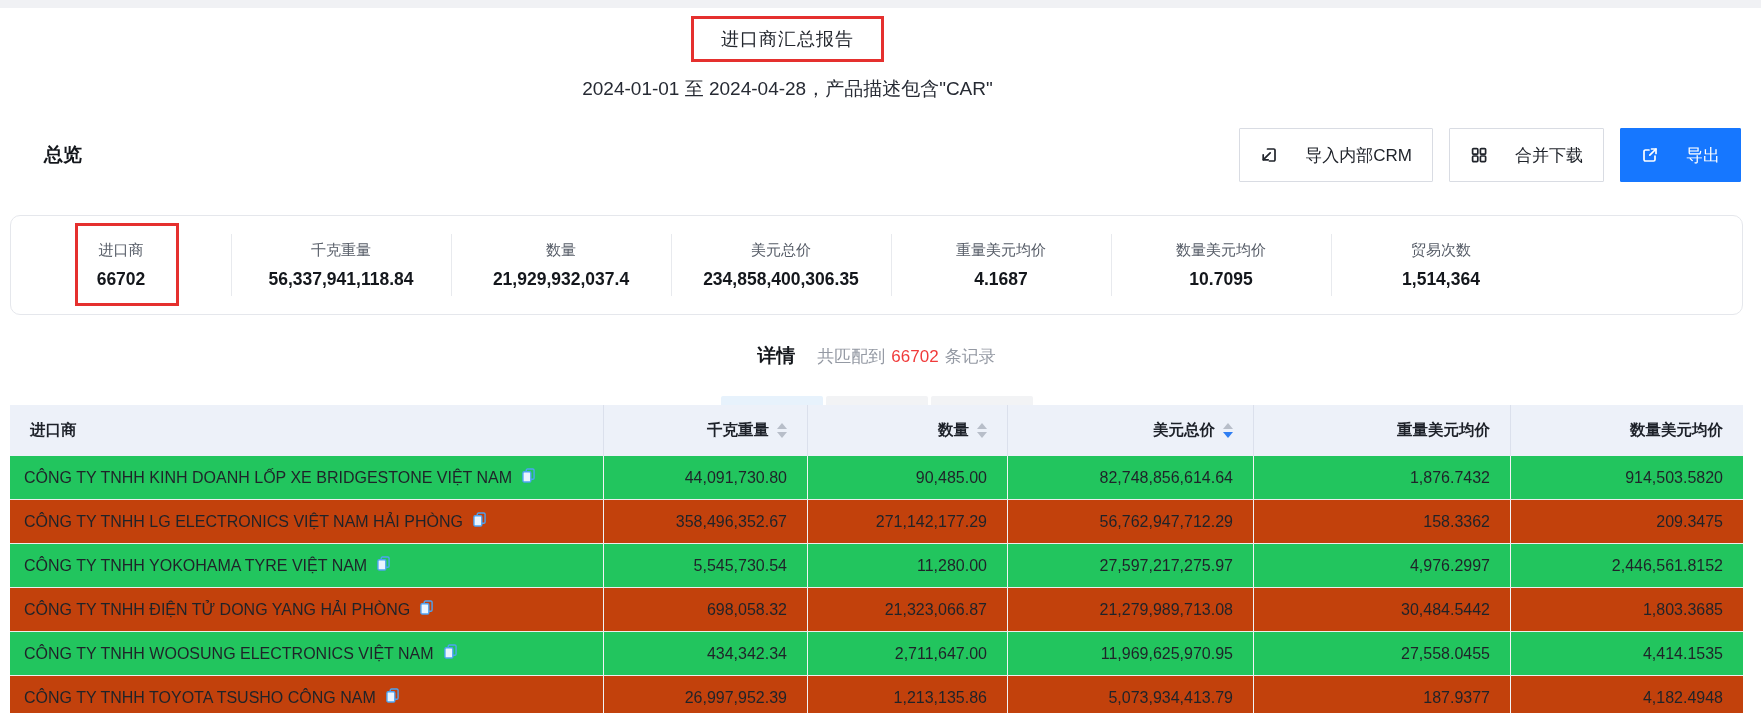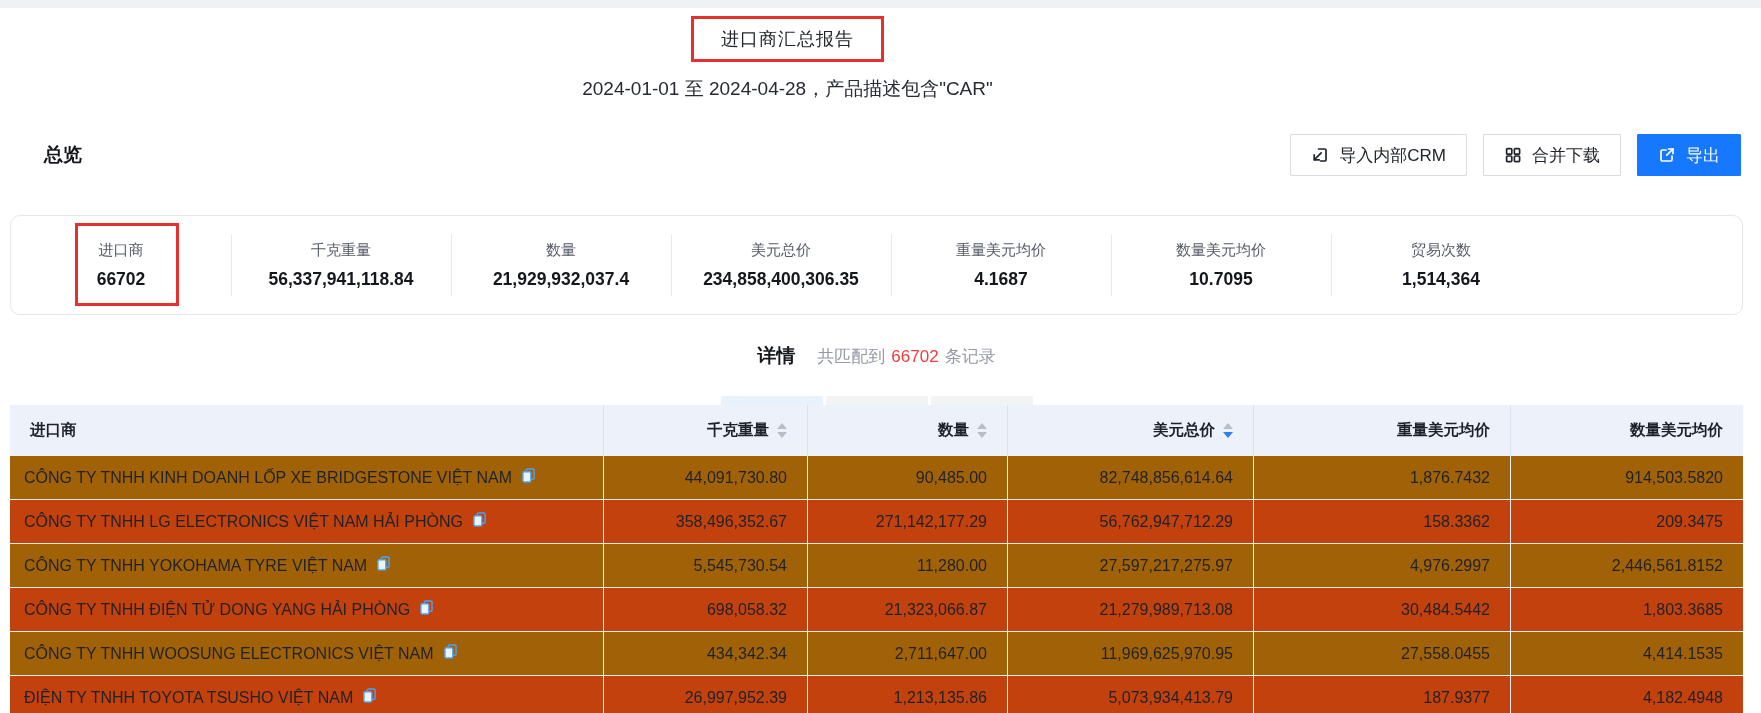--- a/index.html
+++ b/index.html
@@ -13,21 +13,21 @@
   .title-box{display:inline-block;border:3px solid #e5302e;padding:8px 27px;}
   .page-title{font-size:18px;font-weight:500;letter-spacing:1px;color:#21252c;font-family:Liberation Mono, monospace;}
   .subtitle{position:absolute;top:76px;left:0;width:100%;text-align:center;
             transform:translateX(-93px);font-size:19px;color:#262a33;}
 
   
   .section-row{position:absolute;top:132px;left:44px;right:20px;height:46px;
                display:flex;justify-content:space-between;align-items:center;}
   .section-title{font-size:19px;font-weight:bold;color:#14171c;}
   .actions{display:flex;gap:16px;}
-  .btn{height:42px;display:flex;align-items:center;gap:10px;padding:0 20px;
+  .btn{height:54px;display:flex;align-items:center;gap:27px;padding:0 20px;
        border:1px solid #d9dce3;border-radius:1px;background:#fff;font-size:17px;
        color:#20242b;cursor:pointer;white-space:nowrap;}
   .btn.primary{background:#1677ff;border-color:#1677ff;color:#fff;}
   .btn svg{display:block;}
 
   
   .stats-panel{position:absolute;top:215px;left:10px;width:1733px;height:100px;
                border:1px solid #e5e7ec;border-radius:10px;background:#fff;
                display:flex;align-items:center;box-sizing:border-box;}
   .stat{flex:0 0 220px;width:220px;text-align:center;position:relative;}
@@ -58,21 +58,21 @@
   .th + .th{border-left:1px solid #dbe0ec;}
   .right{justify-content:flex-end;text-align:right;}
   .c0{width:593px;}.c1{width:204px;}.c2{width:200px;}.c3{width:246px;}
   .c4{width:257px;}.c5{width:233px;}
   .sort{display:flex;flex-direction:column;gap:3px;margin-left:8px;}
   .caret-up{width:0;height:0;border-left:5px solid transparent;
             border-right:5px solid transparent;border-bottom:6px solid #b8bec9;}
   .caret-down{width:0;height:0;border-left:5px solid transparent;
             border-right:5px solid transparent;border-top:6px solid #b8bec9;}
   .caret-down.on{border-top-color:#2f7ef2;}
-  .tr{display:flex;height:43px;border-bottom:1px solid #ededed;background:#a16207;}
+  .tr{display:flex;height:43px;border-bottom:1px solid #ededed;background:#22c55e;}
   .tr.even{background:#c2410c;justify-content:space-between;}
   .td{box-sizing:border-box;padding:0 20px;display:flex;align-items:center;
       font-size:16px;color:#1f2329;}
   .td + .td{border-left:1px solid #f2f3f6;}
   .td.importer{padding-left:14px;gap:10px;}
   .copy-ic{flex:0 0 auto;cursor:pointer;}
 </style>
 </head>
 <body>
 
@@ -310,21 +310,21 @@
       </div>
       <div class="td c1 right">434,342.34</div>
       <div class="td c2 right">2,711,647.00</div>
       <div class="td c3 right">11,969,625,970.95</div>
       <div class="td c4 right">27,558.0455</div>
       <div class="td c5 right">4,414.1535</div>
     </div>
 
     <div class="tr even">
       <div class="td c0 importer">
-        <span>ĐIỆN TY TNHH TOYOTA TSUSHO VIỆT NAM</span>
+        <span>CÔNG TY TNHH TOYOTA TSUSHO CÔNG NAM</span>
         <span class="copy-ic">
           <svg width="13" height="15" viewBox="0 0 14 16" fill="none" stroke="#4da3f2" stroke-width="1.5">
             <rect x="4.5" y="1" width="8.5" height="11" rx="1.4"></rect>
             <rect x="1" y="4" width="8.5" height="11" rx="1.4" fill="#eaf4fe"></rect>
           </svg>
         </span>
       </div>
       <div class="td c1 right">26,997,952.39</div>
       <div class="td c2 right">1,213,135.86</div>
       <div class="td c3 right">5,073,934,413.79</div>

